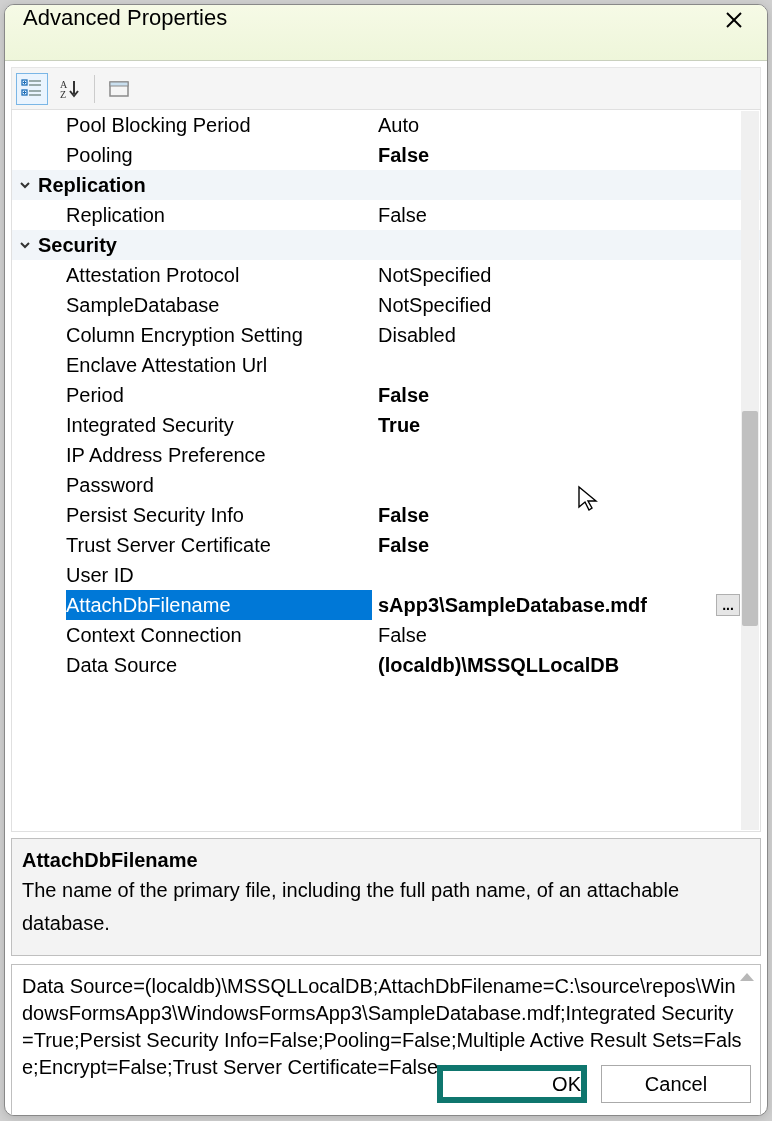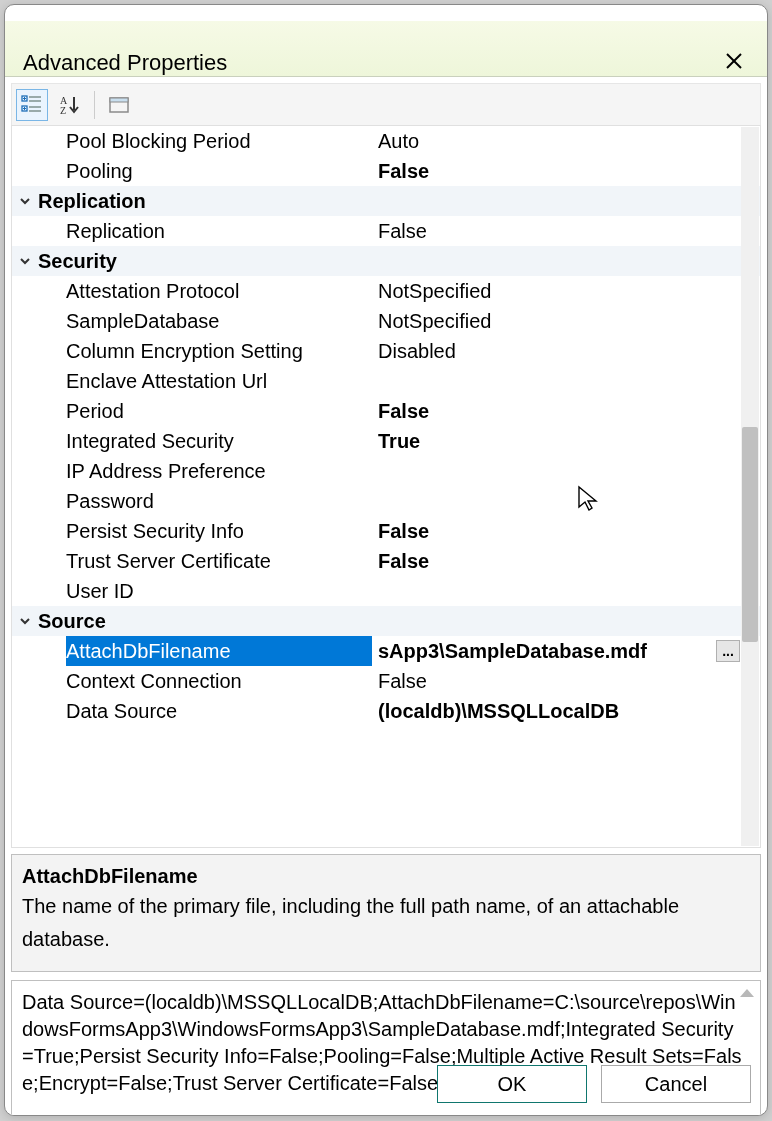--- a/index.html
+++ b/index.html
@@ -1,18 +1,18 @@
 <!DOCTYPE html>
 <html><head>
 <meta charset="utf-8">
 <style>
   * { box-sizing: border-box; margin: 0; padding: 0; }
   html, body { width: 772px; height: 1121px; font-family: "Segoe UI", Tahoma, sans-serif; font-size: 20px; color: #000; background: #d0d0d0; }
   .window { position: relative; width: 764px; height: 1112px; margin: 4px; background: #ffffff; border: 1px solid #888; border-radius: 10px; overflow: hidden; box-shadow: 0 2px 10px rgba(0,0,0,0.15); }
-  .titlebar { display: flex; align-items: flex-end; justify-content: space-between; height: 56px; padding: 0 18px; background: linear-gradient(#f6fae6,#eef6da); border-bottom: 1px solid #c9d0bd; margin-top: 16px; }
+  .titlebar { display: flex; align-items: flex-start; justify-content: space-between; height: 56px; padding: 0 18px; background: linear-gradient(#f6fae6,#eef6da); border-bottom: 1px solid #c9d0bd; }
   .titlebar .title { font-size: 22px; }
   .titlebar .close { width: 30px; height: 30px; display:flex; align-items:center; justify-content:center; cursor:pointer; }
   .titlebar .close svg { width: 18px; height: 18px; stroke:#000; stroke-width:2; }
   .toolbar-area { padding: 6px 6px 0 6px; }
   .toolbar { height: 42px; background: #f5f5f5; border-top: 1px solid #e6e6e6; border-left:1px solid #e6e6e6; border-right:1px solid #e6e6e6; display:flex; align-items:center; padding: 0 4px; gap: 6px; }
   .tbtn { width: 32px; height: 32px; display:flex; align-items:center; justify-content:center; border: 1px solid transparent; }
   .tbtn.active { background:#eaf4fe; border:1px solid #7ab6e6; }
   .tbtn svg { width: 22px; height: 22px; }
   .tsep { width:1px; height:28px; background:#cccccc; margin: 0 2px; }
   .grid-wrap { position:relative; height: 723px; margin: 0 6px; border: 1px solid #e0e0e0; }
@@ -34,21 +34,21 @@
   .cell-val.with-btn { display:flex; align-items:center; justify-content:space-between;text-align:right; }
   .desc-box { margin: 6px 6px 0 6px; border:1px solid #bfbfbf; background:#f3f3f3; padding: 10px 10px; height: 118px; }
   .desc-title { font-weight:700; font-size:20px; margin-bottom:2px; }
   .desc-text { font-size:20px; line-height:33px; }
   .connstr-box { position:relative; margin: 8px 6px 0 6px; border:1px solid #bfbfbf; background:#ffffff; padding: 8px 16px 8px 10px; height: 184px; font-size:20px; line-height:27px; word-break:break-all; overflow-wrap:anywhere; }
   .connstr-arrow { position:absolute; right:6px; width:0; height:0; border-left:7px solid transparent; border-right:7px solid transparent; }
   .connstr-arrow.up { top:8px; border-bottom:8px solid #b8b8b8; }
   .connstr-arrow.down { bottom:8px; border-top:8px solid #b8b8b8; }
   .button-row { position:absolute; bottom:12px; right:16px; display:flex; gap:14px; }
   .btn { width:150px; height:38px; background:#ffffff; border:1px solid #aaaaaa; font-size:20px; cursor:pointer; }
-  .btn.primary { border:1px solid #0f766e; color:#000; }
+  .btn.primary { border:6px solid #0f766e; color:#000;text-align:right; }
   .hr { height:1px; background:#d0d0d0; margin: 10px 6px 0 6px; }
   .cursor { position:absolute; left:570px; top:480px; width:28px; height:28px; pointer-events:none; }
 </style>
 </head>
 <body>
 
 <div class="window">
 
   <div class="titlebar">
     <div class="title">Advanced Properties</div>
@@ -174,28 +174,20 @@
         <div class="row item">
           <div class="cell-exp"></div>
           <div class="cell-key">Trust Server Certificate</div>
           <div class="cell-val bold">False</div>
         </div>
         <div class="row item">
           <div class="cell-exp"></div>
           <div class="cell-key">User ID</div>
           <div class="cell-val"></div>
         </div>
-        <div class="row cat">
-          <div class="cell-exp">
-            <svg class="chev" viewBox="0 0 14 14">
-              <polyline points="3,5 7,9 11,5"></polyline>
-            </svg>
-          </div>
-          <div class="cell-key">Source</div>
-        </div>
         <div class="row item selected">
           <div class="cell-exp"></div>
           <div class="cell-key">AttachDbFilename</div>
           <div class="cell-val bold with-btn">
             <span style="overflow: hidden; white-space: nowrap;">sApp3\SampleDatabase.mdf</span>
             <span class="ellip-btn">...</span>
           </div>
         </div>
         <div class="row item">
           <div class="cell-exp"></div>

